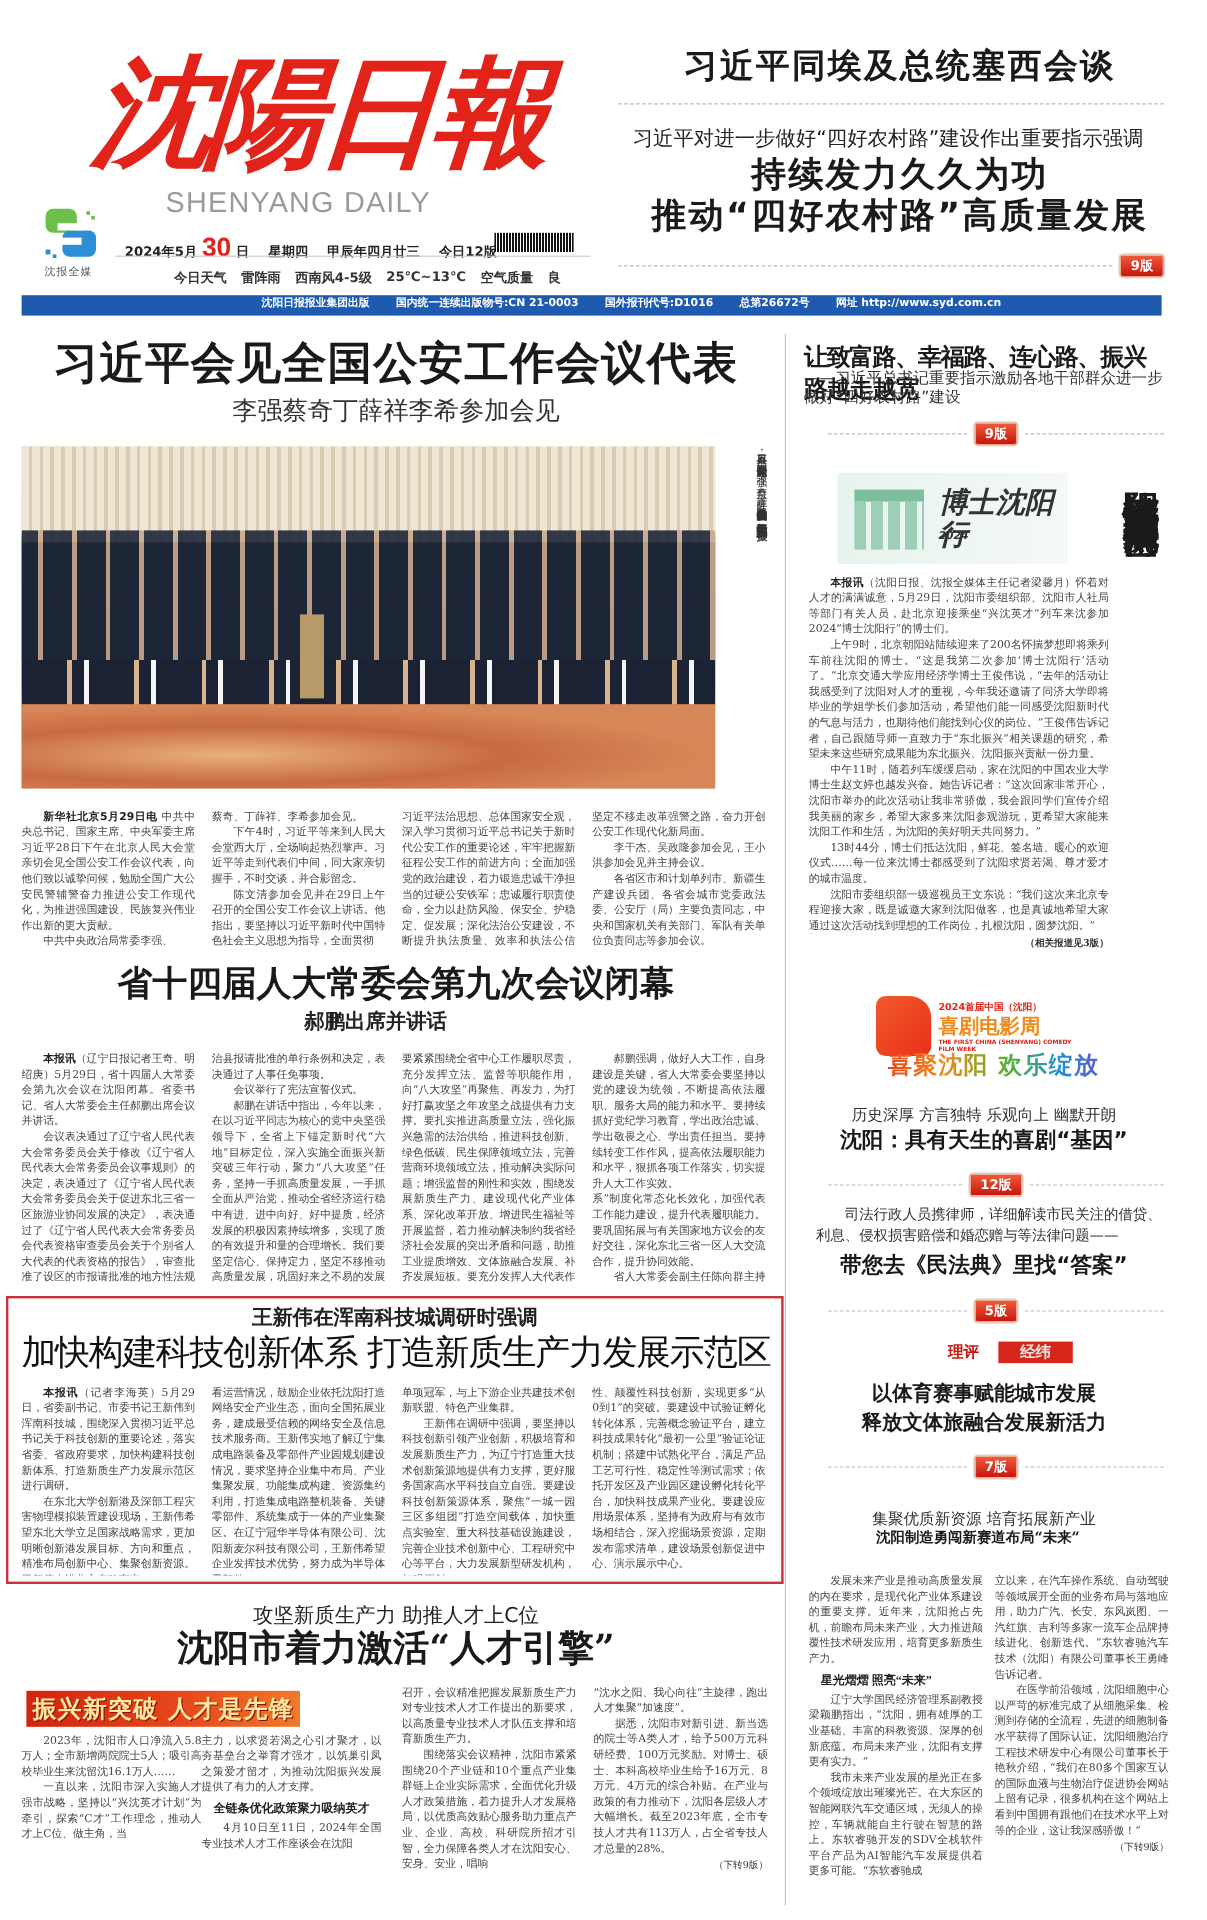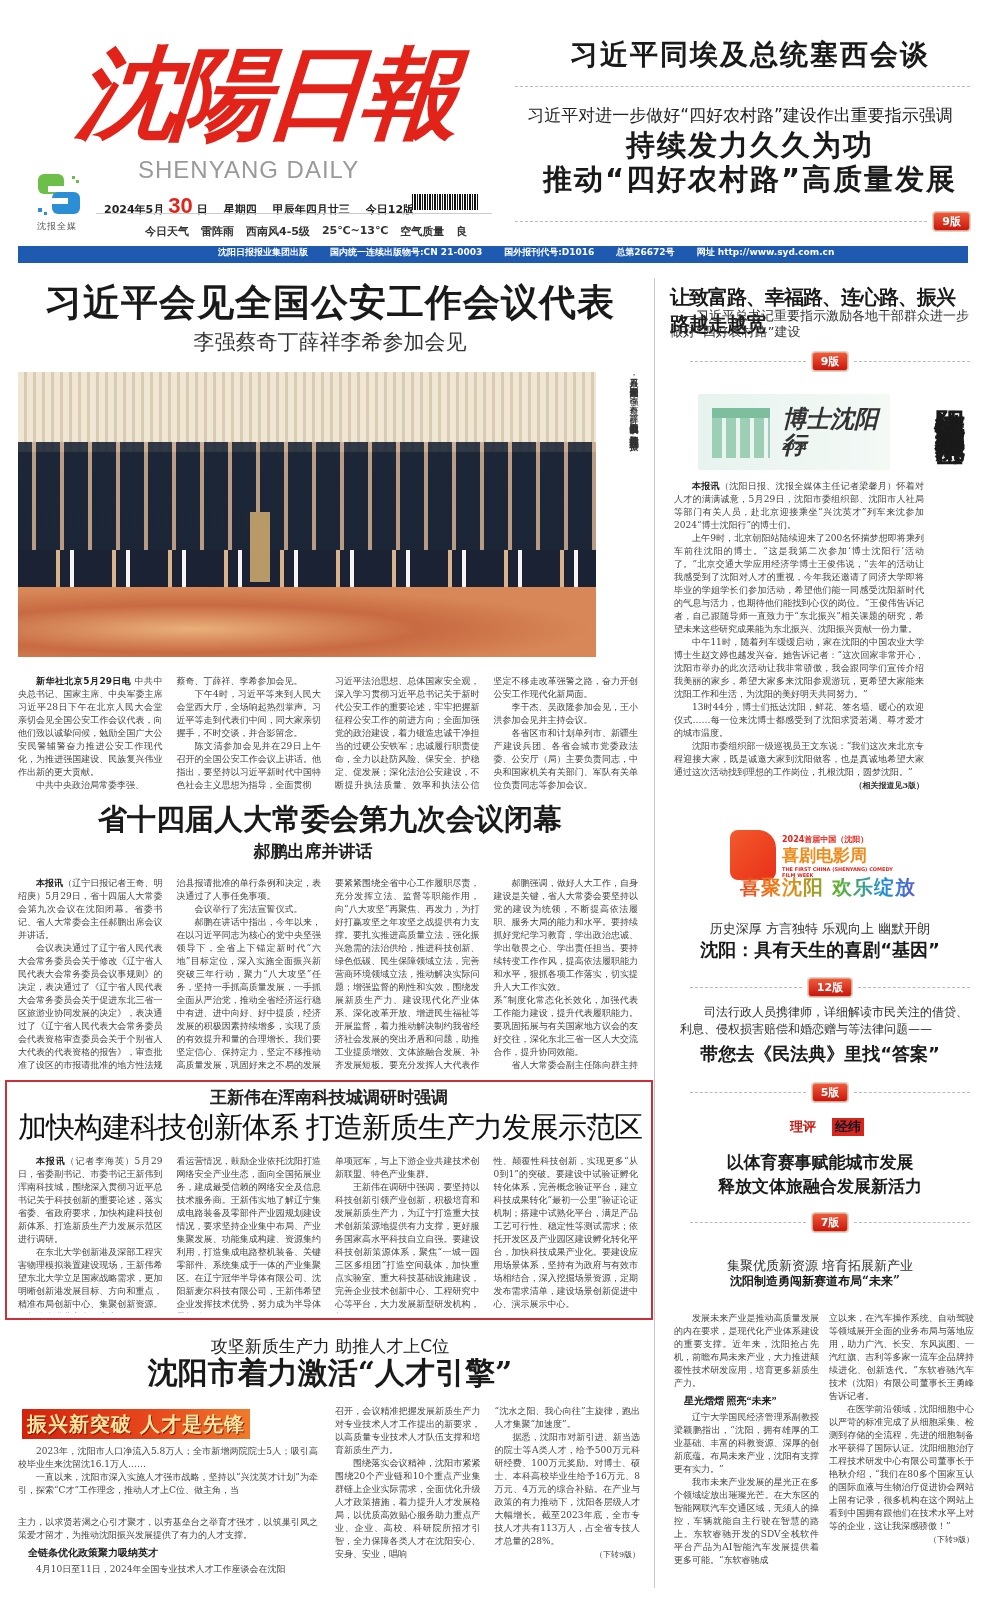--- a/index.html
+++ b/index.html
@@ -61,21 +61,21 @@
 .rc-body{left:674px;top:480px;width:250px;height:310px;overflow:hidden}
 .comedy{left:730px;top:830px;width:200px;height:70px}
 .comedy .mark{position:absolute;left:0;top:0;width:46px;height:50px;background:linear-gradient(135deg,#f35a2b,#e8301a);border-radius:8px 18px 8px 8px}
 .comedy .l1{position:absolute;left:52px;top:4px;font-size:8px;font-weight:bold;color:#e2231a}
 .comedy .l2{position:absolute;left:52px;top:14px;font-size:17px;font-weight:bold;color:#f08a1a}
 .comedy .l3{position:absolute;left:52px;top:36px;font-size:5px;font-weight:bold;color:#e2231a;line-height:6px;width:120px}
 .comedy-slogan{left:718px;top:874px;width:220px;text-align:center;font-size:20px;font-weight:bold;letter-spacing:1px;background:linear-gradient(90deg,#e2231a,#f08a1a 30%,#5cb030 55%,#1e8fd6 75%,#8a3ac8);-webkit-background-clip:text;background-clip:text;color:transparent}
 .rc-kick{width:300px;text-align:center;font-size:13px;color:#333}
 .rc-title{width:300px;text-align:center;font-size:17px;font-weight:bold}
 .lipin{left:790px;top:1118px;font-size:13px;font-weight:bold;color:#c8160e;display:flex;gap:16px;align-items:center}
-.lipin .hl{background:#d6251a;color:#0f172a;padding:0 3px}
+.lipin .hl{background:#d6251a;color:#e5e5e5;padding:0 18px}
 .rc-body2{left:674px;top:1312px;width:300px;height:280px;overflow:hidden}
 .cols2{display:grid;grid-template-columns:1fr 1fr;column-gap:10px}
 .subhead{font-family:Liberation Serif, serif;font-weight:bold;font-size:10px;color:#222;text-indent:1em;margin:4px 0}
 .cont{text-align:right;font-size:8px;color:#333}
 </style>
 </head>
 <body>
 
 <div class="abs masthead-title">沈陽日報</div>
 <div class="abs masthead-en">SHENYANG DAILY</div>
@@ -207,21 +207,21 @@
   </div>
   <div>
     <p style="text-indent:0">性、颠覆性科技创新，实现更多“从0到1”的突破。要建设中试验证孵化转化体系，完善概念验证平台，建立科技成果转化“最初一公里”验证论证机制；搭建中试熟化平台，满足产品工艺可行性、稳定性等测试需求；依托开发区及产业园区建设孵化转化平台，加快科技成果产业化。要建设应用场景体系，坚持有为政府与有效市场相结合，深入挖掘场景资源，定期发布需求清单，建设场景创新促进中心、演示展示中心。</p>
     <div class="cont">（下转2版）</div>
   </div>
 </div>
 
 <div class="abs h4-kicker">攻坚新质生产力 助推人才上C位</div>
 <div class="abs h4-title">沈阳市着力激活“人才引擎”</div>
 <div class="abs banner-red">振兴新突破 人才是先锋</div>
-<div class="abs art4a body" style="display:grid;grid-template-columns:1fr;">
+<div class="abs art4a body" style="display:grid;grid-template-columns:1fr 1fr;">
   <div>
     <p>2023年，沈阳市人口净流入5.8万人；全市新增两院院士5人；吸引高校毕业生来沈留沈16.1万人……</p>
     <p>一直以来，沈阳市深入实施人才强市战略，坚持以“兴沈英才计划”为牵引，探索“C才”工作理念，推动人才上C位、做主角，当</p>
   </div>
   <div>
     <p style="text-indent:0">主力，以求贤若渴之心引才聚才，以夯基垒台之举育才强才，以筑巢引凤之策爱才留才，为推动沈阳振兴发展提供了有力的人才支撑。</p>
     <div class="subhead">全链条优化政策聚力吸纳英才</div>
     <p>4月10日至11日，2024年全国专业技术人才工作座谈会在沈阳</p>
   </div>
 </div>

